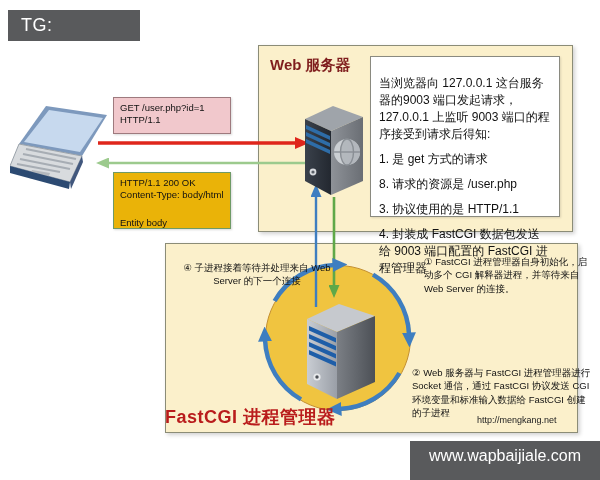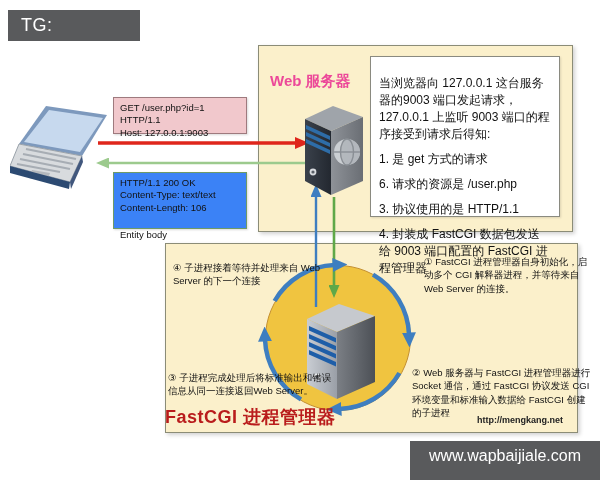--- a/index.html
+++ b/index.html
@@ -7,45 +7,45 @@
   .stage{position:relative;width:600px;height:480px;background:#ffffff;overflow:hidden;}
 
   .tg-label{position:absolute;left:8px;top:10px;width:132px;height:31px;background:#595a5c;
     color:#ffffff;font-size:18px;line-height:31px;padding-left:13px;box-sizing:border-box;letter-spacing:.5px;}
 
   .panel-yellow{position:absolute;background:#fbf0cb;border:1px solid #8b8c77;
     box-shadow:2px 2px 4px rgba(0,0,0,.18);box-sizing:border-box;}
   .top-box{left:258px;top:45px;width:315px;height:187px;}
   .bottom-box{left:165px;top:243px;width:413px;height:190px;}
 
-  .web-title{position:absolute;left:270px;top:72px;font-size:15px;font-weight:bold;color:#ec4899;}
+  .web-title{position:absolute;left:270px;top:56px;font-size:15px;font-weight:bold;color:#7f1d1d;}
   .fcgi-title{position:absolute;left:165px;top:405px;width:345px;text-align:left;
     font-size:18px;font-weight:bold;color:#b91c1c;letter-spacing:.5px;}
-  .mengkang{position:absolute;left:477px;top:415px;font-size:9px;font-weight:bold;color:#222;}
+  .mengkang{position:absolute;left:477px;top:415px;font-size:9px;font-weight:normal;color:#222;}
 
   .info-panel{position:absolute;left:370px;top:56px;width:190px;height:161px;background:#ffffff;
     border:1px solid #8a8a80;box-sizing:border-box;padding:18px 8px;font-size:12px;line-height:1.42;color:#111;
     box-shadow:1px 1px 2px rgba(0,0,0,.12);}
   .info-panel p{margin:0 0 8px 0;}
   .info-panel p:last-child{margin-bottom:16px;}
 
-  .msg-box{position:absolute;left:113px;width:134px;box-sizing:border-box;border:1px solid #8a7a72;
+  .msg-box{position:absolute;left:113px;width:118px;box-sizing:border-box;border:1px solid #8a7a72;
     font-size:9.5px;line-height:1.3;color:#111;padding:4px 6px;box-shadow:1px 1px 2px rgba(0,0,0,.15);}
   .req{top:97px;height:37px;background:#f1c8cc;border-color:#9e7a7e;}
-  .resp{top:172px;height:57px;background:#3b82f6;border-color:#6f9a66;}
+  .resp{top:172px;height:57px;background:#eab308;border-color:#6f9a66;}
   .resp .gap{margin-top:15px;}
 
   .circle{position:absolute;left:265px;top:265px;width:144px;height:144px;border-radius:50%;
     background:#f0c440;border:1px solid #c49032;}
 
   .step{position:absolute;font-size:9.5px;line-height:1.4;color:#111;}
   .step1{left:393px;top:255px;width:172px;margin-left:31px;}
   .step2{left:412px;top:366px;width:182px;}
   .step3{left:168px;top:371px;width:172px;}
-  .step4{left:173px;top:261px;width:168px;}
+  .step4{left:173px;top:261px;width:168px;text-align:center;}
 
   .arrows{position:absolute;left:0;top:0;width:600px;height:480px;pointer-events:none;}
   .icon-abs{position:absolute;}
 
   .watermark{position:absolute;left:410px;top:441px;width:190px;height:48px;background:#595a5c;
     color:#ffffff;font-size:16px;line-height:30px;text-align:center;}
 </style>
 </head>
 <body>
 
@@ -156,41 +156,38 @@
       <polygon points="6,51 33,63 33,67.5 6,55.5"></polygon>
     </g>
     <circle cx="14" cy="78" r="3.6" fill="#e8eaec"></circle>
     <circle cx="14" cy="78" r="1.7" fill="#4c5056"></circle>
   </svg>
 
   <div class="tg-label">TG: MYYJJPP</div>
 
   <div class="msg-box req">
     <div>GET /user.php?id=1 HTTP/1.1</div>
-    <div>Host: 127.0.0.1:9003</div>
   </div>
   <div class="msg-box resp">
     <div>HTTP/1.1 200 OK</div>
-    <div>Content-Type: text/text</div>
-    <div>Content-Length: 106</div>
+    <div>Content-Type: body/html</div>
     <div class="gap">Entity body</div>
   </div>
 
   <div class="web-title">Web 服务器</div>
   <div class="info-panel">
     <p>当浏览器向 127.0.0.1 这台服务器的9003 端口发起请求，127.0.0.1 上监听 9003 端口的程序接受到请求后得知:</p>
     <p>1. 是 get 方式的请求</p>
-    <p>6. 请求的资源是 /user.php</p>
+    <p>8. 请求的资源是 /user.php</p>
     <p>3. 协议使用的是 HTTP/1.1</p>
     <p>4. 封装成 FastCGI 数据包发送给 9003 端口配置的 FastCGI 进程管理器</p>
   </div>
 
   <div class="step step1">① FastCGI 进程管理器自身初始化，启动多个 CGI 解释器进程，并等待来自 Web Server 的连接。</div>
   <div class="step step2">② Web 服务器与 FastCGI 进程管理器进行 Socket 通信，通过 FastCGI 协议发送 CGI 环境变量和标准输入数据给 FastCGI 创建的子进程</div>
-  <div class="step step3">③ 子进程完成处理后将标准输出和错误信息从同一连接返回Web Server。</div>
   <div class="step step4">④ 子进程接着等待并处理来自 Web Server 的下一个连接</div>
 
   <div class="fcgi-title">FastCGI 进程管理器</div>
   <div class="mengkang">http://mengkang.net</div>
 
   <div class="watermark">www.wapbaijiale.com</div>
 
 </div>
 
 </body></html>

